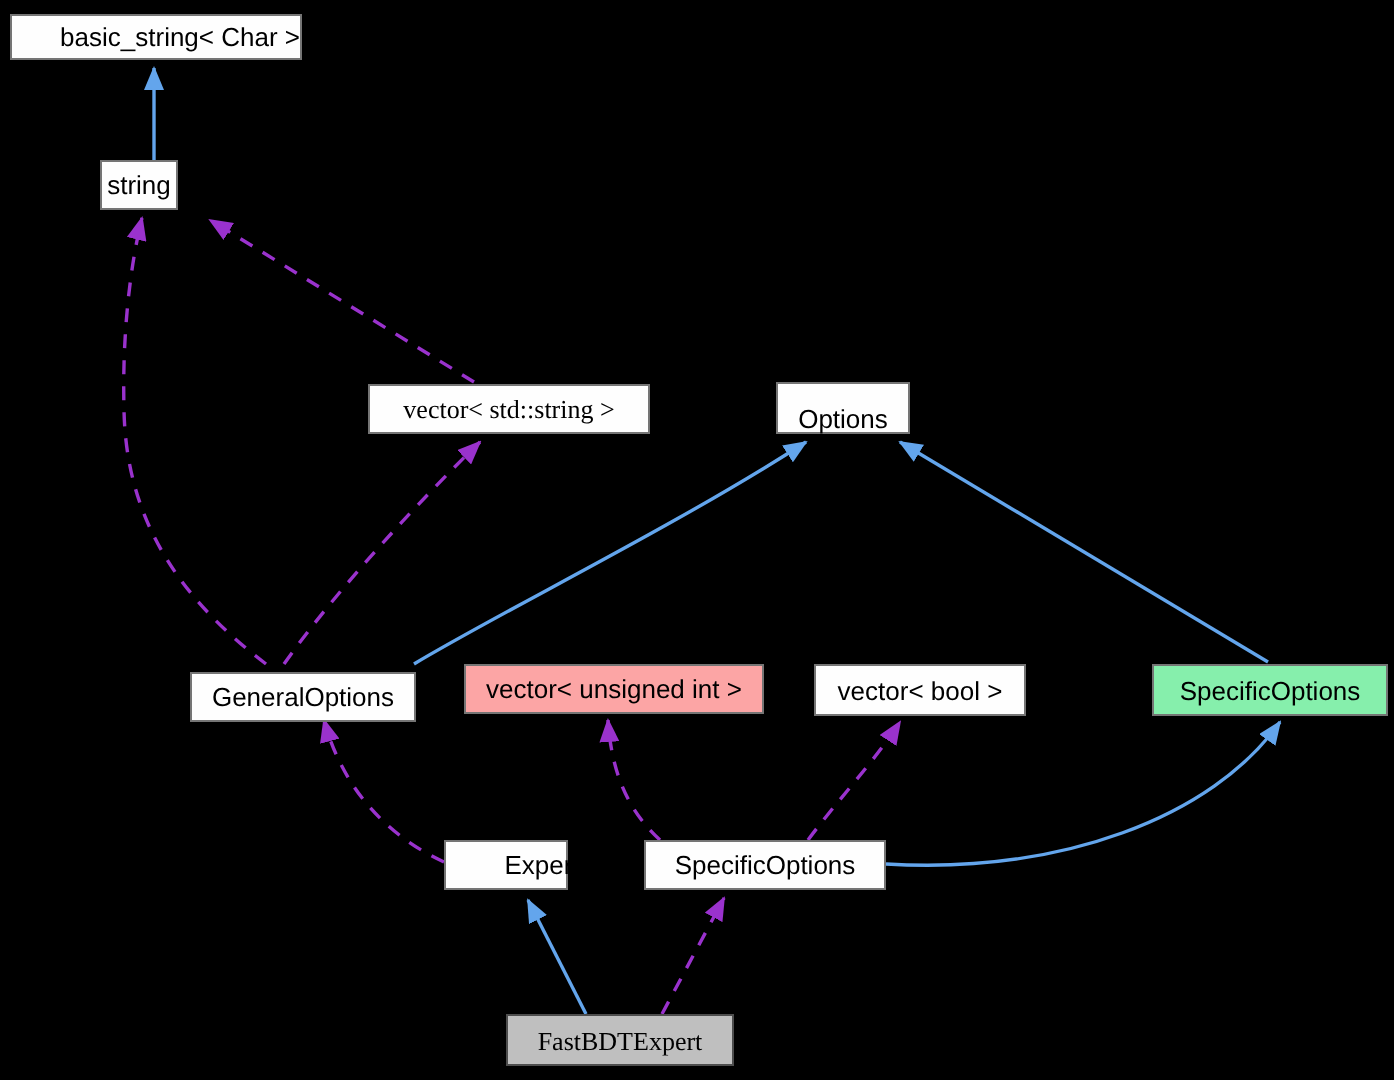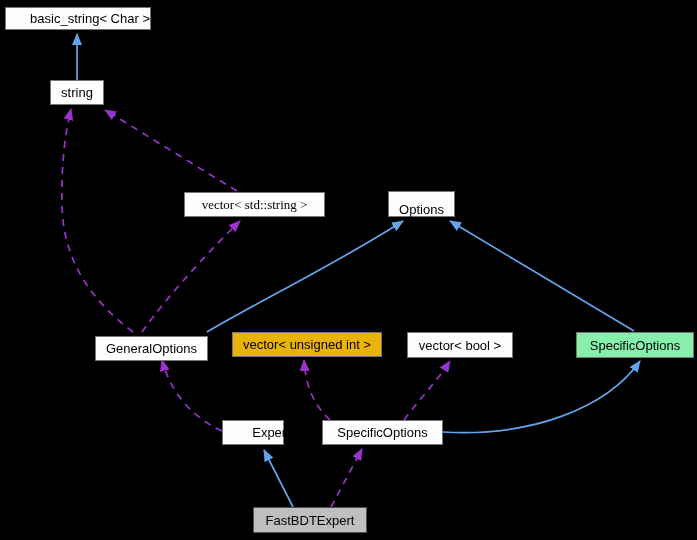--- a/index.html
+++ b/index.html
@@ -33,20 +33,21 @@
     color: #000;
     font-size: 13px;
     line-height: 1;
     white-space: nowrap;
     cursor: pointer;
   }
   .node.selected {
     background: #bfbfbf;
     border-color: #4d4d4d;
     cursor: default;
+    font-family: Liberation Serif, serif;
   }
 </style>
 </head>
 <body>
 
 <div id="canvas" style="background: rgb(0, 0, 0);">
   <svg id="edges-svg" xmlns="http://www.w3.org/2000/svg">
     <defs>
       <marker id="arrow-blue" viewBox="0 0 12 10" refX="11" refY="5" markerWidth="12" markerHeight="10" markerUnits="userSpaceOnUse" orient="auto">
         <path d="M0,0 L12,5 L0,10 Z" fill="#63a5ec"></path>
@@ -67,33 +68,33 @@
         <path d="M 404,420 C 418,401 437,381 450,361" fill="none" stroke-width="1.7" stroke="#9a32cd" stroke-dasharray="7,6" marker-end="url(#arrow-purple)"></path>
         <path d="M 443,432 C 530,437 606,409 640,361" fill="none" stroke-width="1.7" stroke="#63a5ec" marker-end="url(#arrow-blue)"></path>
         <path d="M 293,507 L 264,450" fill="none" stroke-width="1.7" stroke="#63a5ec" marker-end="url(#arrow-blue)"></path>
         <path d="M 331,507 L 362,449" fill="none" stroke-width="1.7" stroke="#9a32cd" stroke-dasharray="7,6" marker-end="url(#arrow-purple)"></path>
       </g>
   </svg>
 
   <div class="node" style="left: 5px; top: 7px; width: 146px; height: 23px; background: rgb(254, 254, 254); border-color: rgb(117, 117, 117); color: rgb(0, 0, 0); justify-content: flex-end;">
       <span>basic_string&lt; Char &gt;</span>
     </div>
-  <div class="node" style="left: 50px; top: 80px; width: 54px; height: 25px; background: rgb(254, 254, 254); border-color: rgb(117, 117, 117); color: rgb(0, 0, 0);">
+  <div class="node" style="left: 50px; top: 80px; width: 39px; height: 25px; background: rgb(254, 254, 254); border-color: rgb(117, 117, 117); color: rgb(0, 0, 0);">
       <span>string</span>
     </div>
   <div class="node" style="left: 184px; top: 192px; width: 141px; height: 25px; background: rgb(254, 254, 254); border-color: rgb(117, 117, 117); color: rgb(0, 0, 0); font-family: Liberation Serif, serif;">
       <span>vector&lt; std::string &gt;</span>
     </div>
   <div class="node" style="left: 388px; top: 191px; width: 67px; height: 26px; background: rgb(254, 254, 254); border-color: rgb(117, 117, 117); color: rgb(0, 0, 0); align-items: flex-end;">
       <span>Options</span>
     </div>
   <div class="node" style="left: 95px; top: 336px; width: 113px; height: 25px; background: rgb(254, 254, 254); border-color: rgb(117, 117, 117); color: rgb(0, 0, 0);">
       <span>GeneralOptions</span>
     </div>
-  <div class="node" style="left: 232px; top: 332px; width: 150px; height: 25px; background: #eab308; border-color: rgb(117, 117, 117); color: rgb(0, 0, 0);">
+  <div class="node" style="left: 232px; top: 332px; width: 150px; height: 25px; background: #fca5a5; border-color: rgb(117, 117, 117); color: rgb(0, 0, 0);">
       <span>vector&lt; unsigned int &gt;</span>
     </div>
   <div class="node" style="left: 407px; top: 332px; width: 106px; height: 26px; background: rgb(254, 254, 254); border-color: rgb(117, 117, 117); color: rgb(0, 0, 0);">
       <span>vector&lt; bool &gt;</span>
     </div>
   <div class="node" style="left: 576px; top: 332px; width: 118px; height: 26px; background: #86efac; border-color: rgb(117, 117, 117); color: rgb(0, 0, 0);">
       <span>SpecificOptions</span>
     </div>
   <div class="node" style="left: 222px; top: 420px; width: 62px; height: 25px; background: rgb(254, 254, 254); border-color: rgb(117, 117, 117); color: rgb(0, 0, 0); padding-left: 36px;">
       <span>Expert</span>

